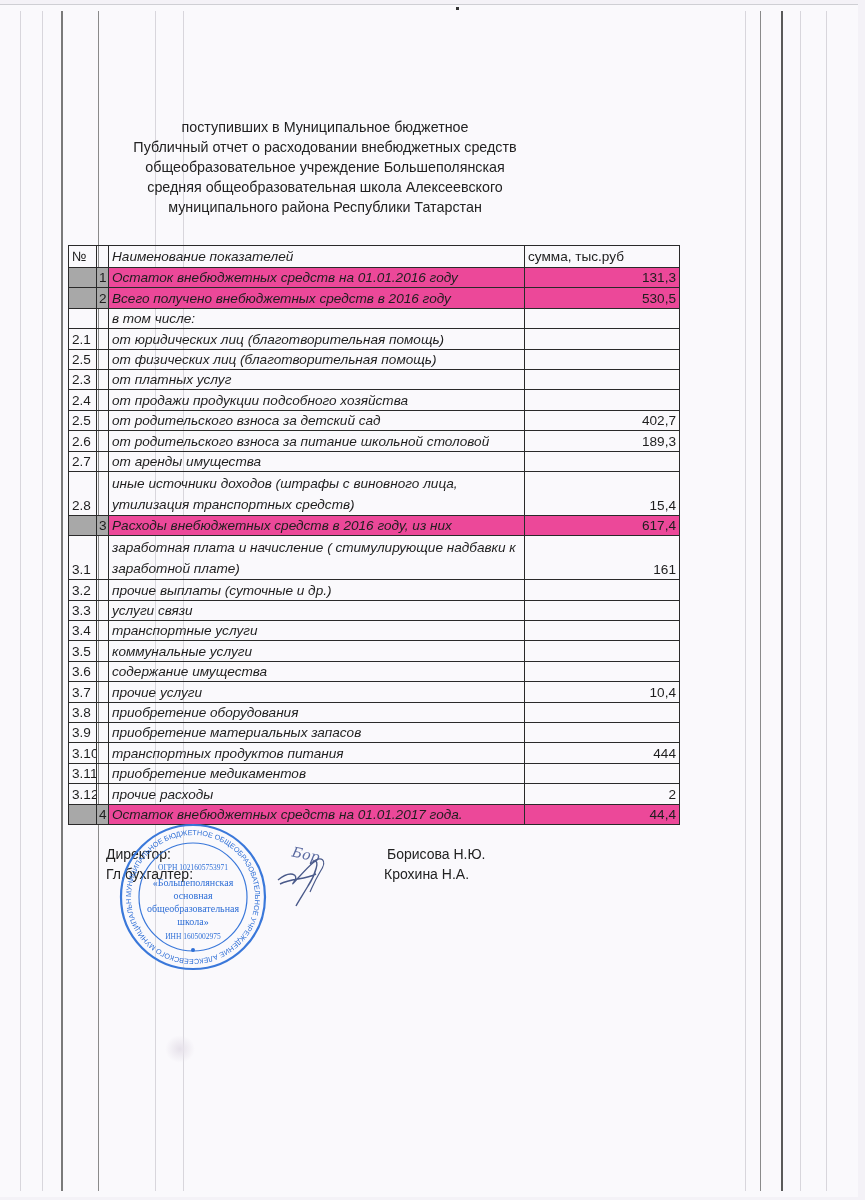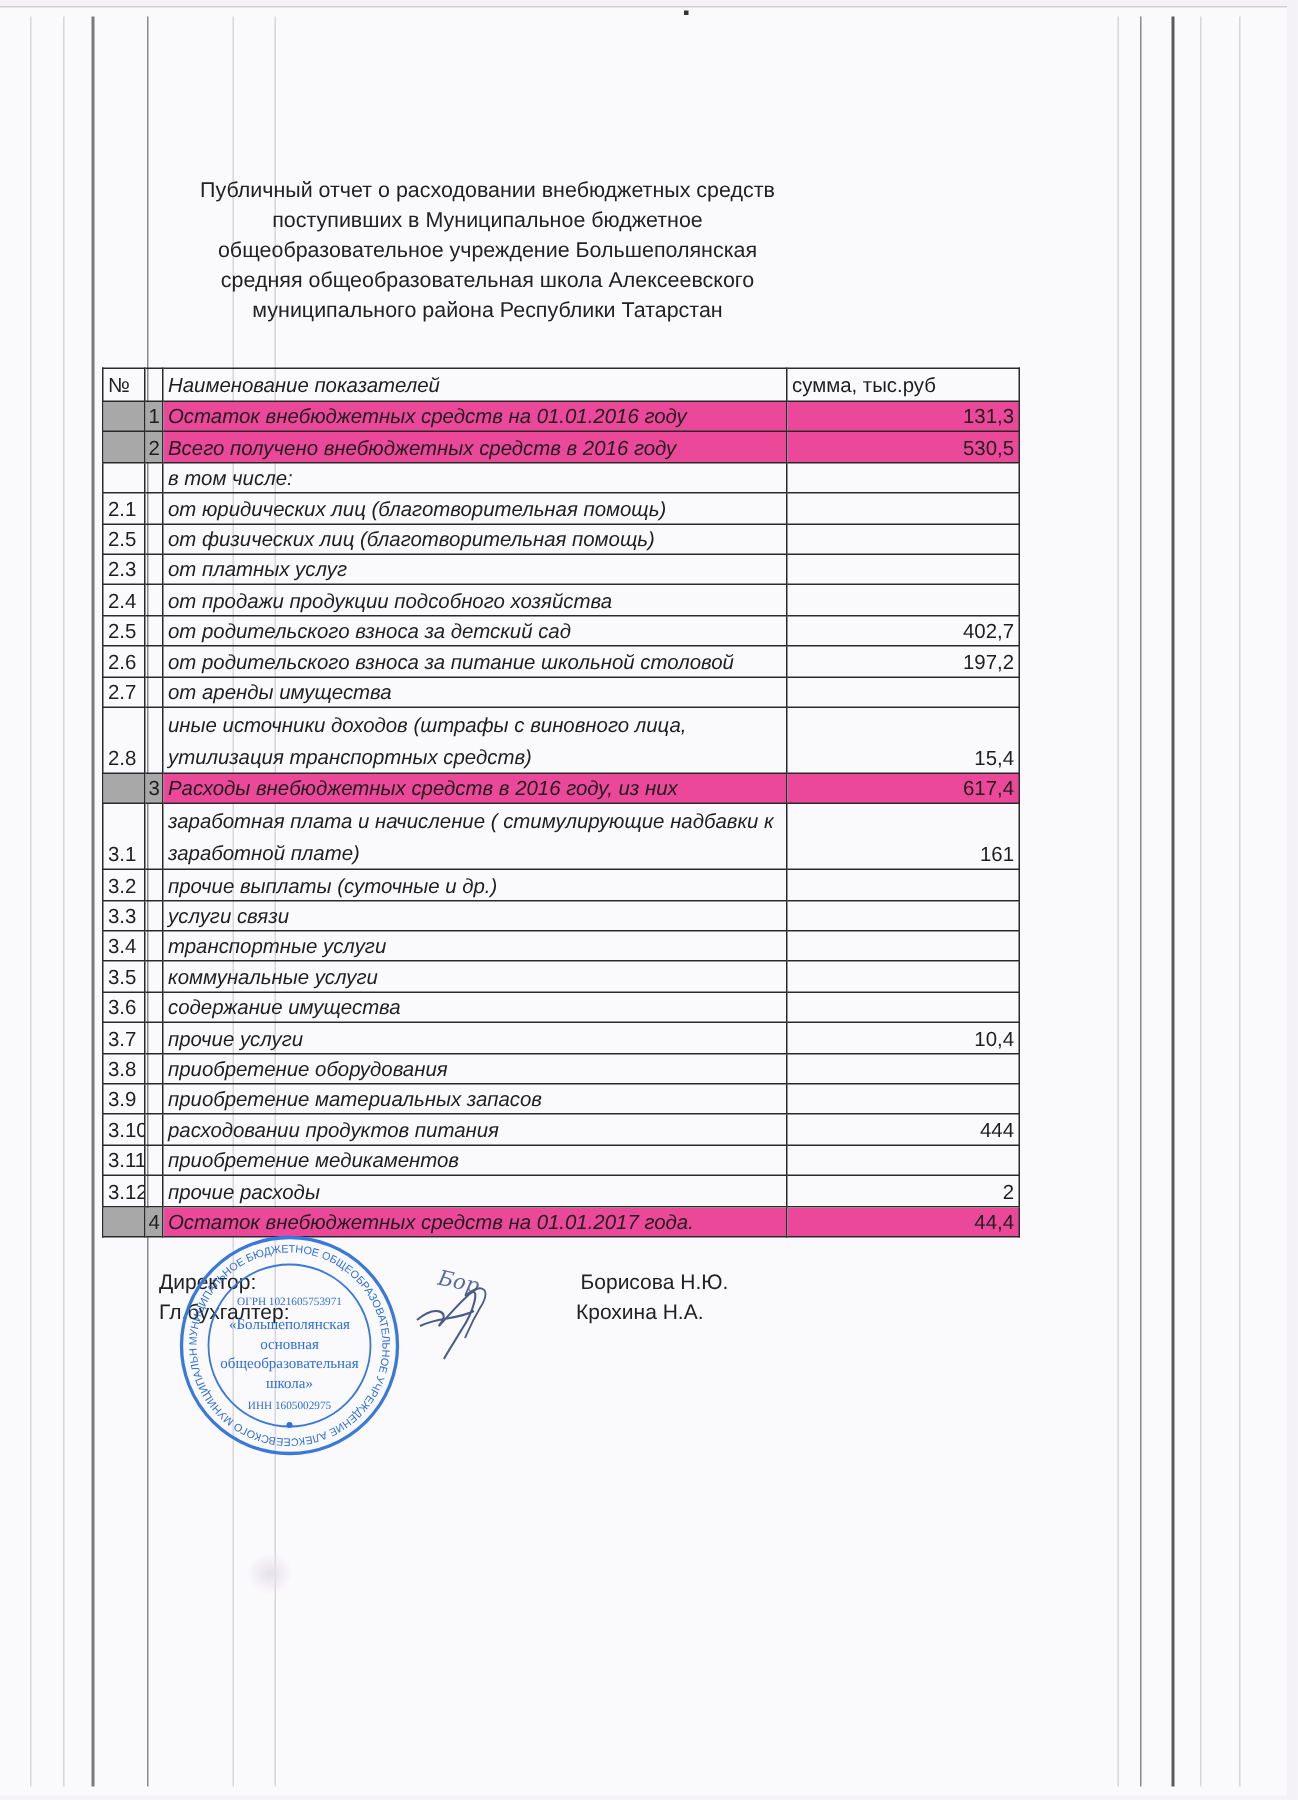--- a/index.html
+++ b/index.html
@@ -66,22 +66,22 @@
   <div class="scan-faint" style="left:183px;"></div>
   <div class="scanline" style="left:760px;width:1px;background:#8a8a8a;"></div>
   <div class="scanline" style="left:781px;width:2px;background:#5a5a5a;"></div>
   <div class="scan-faint" style="left:745px;"></div>
   <div class="scan-faint" style="left:800px;"></div>
   <div class="scan-faint" style="left:826px;"></div>
   <div class="smudge"></div>
 </div>
 
 <div class="title">
+  <div>поступивших в Муниципальное бюджетное</div>
   <div>Публичный отчет о расходовании внебюджетных средств</div>
-  <div>поступивших в Муниципальное бюджетное</div>
   <div>общеобразовательное учреждение  Большеполянская</div>
   <div>средняя общеобразовательная школа Алексеевского</div>
   <div>муниципального района Республики Татарстан</div>
 </div>
 
 <table class="report">
   <colgroup>
     <col style="width:28px">
       <col style="width:12px">
       <col style="width:416px">
@@ -139,21 +139,21 @@
       <tr>
         <td class="num">2.5</td>
         <td class="sub"></td>
         <td class="name">от родительского взноса за детский сад</td>
         <td class="val">402,7</td>
       </tr>
       <tr>
         <td class="num">2.6</td>
         <td class="sub"></td>
         <td class="name">от родительского взноса за питание школьной столовой</td>
-        <td class="val">197,2</td>
+        <td class="val">189,3</td>
       </tr>
       <tr>
         <td class="num">2.7</td>
         <td class="sub"></td>
         <td class="name">от аренды имущества</td>
         <td class="val"></td>
       </tr>
       <tr class="tall">
         <td class="num">2.8</td>
         <td class="sub"></td>
@@ -216,21 +216,21 @@
       </tr>
       <tr>
         <td class="num">3.9</td>
         <td class="sub"></td>
         <td class="name">приобретение материальных запасов</td>
         <td class="val"></td>
       </tr>
       <tr>
         <td class="num">3.10</td>
         <td class="sub"></td>
-        <td class="name">расходовании продуктов питания</td>
+        <td class="name">транспортных продуктов питания</td>
         <td class="val">444</td>
       </tr>
       <tr>
         <td class="num">3.11</td>
         <td class="sub"></td>
         <td class="name">приобретение медикаментов</td>
         <td class="val"></td>
       </tr>
       <tr>
         <td class="num">3.12</td>

